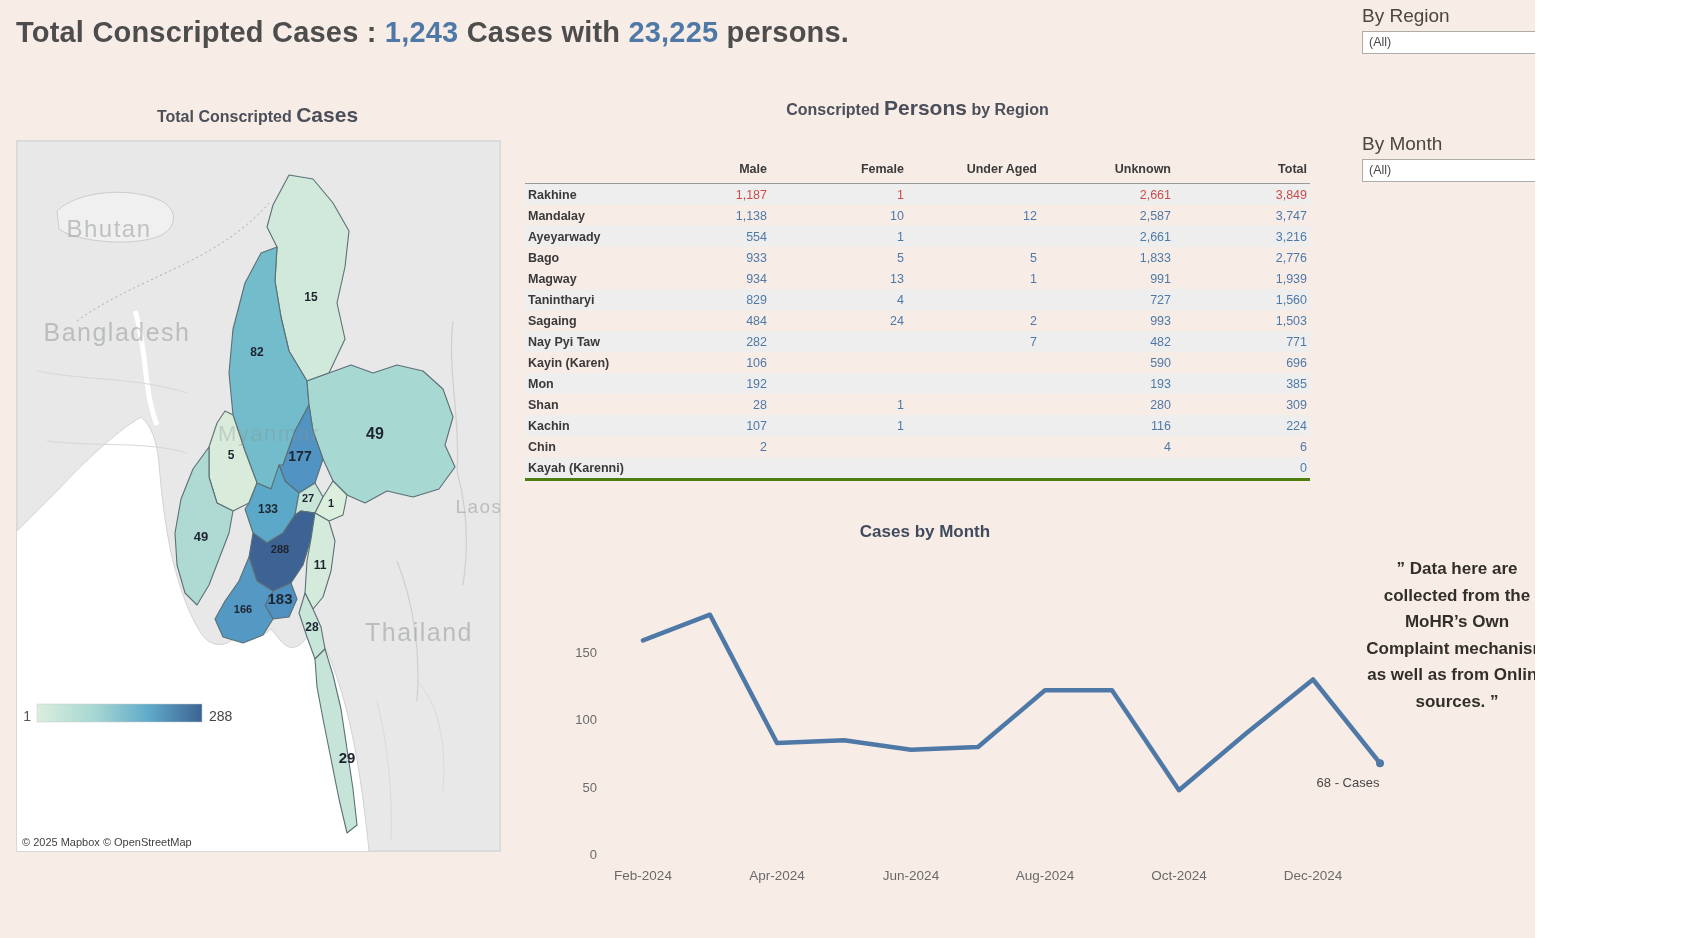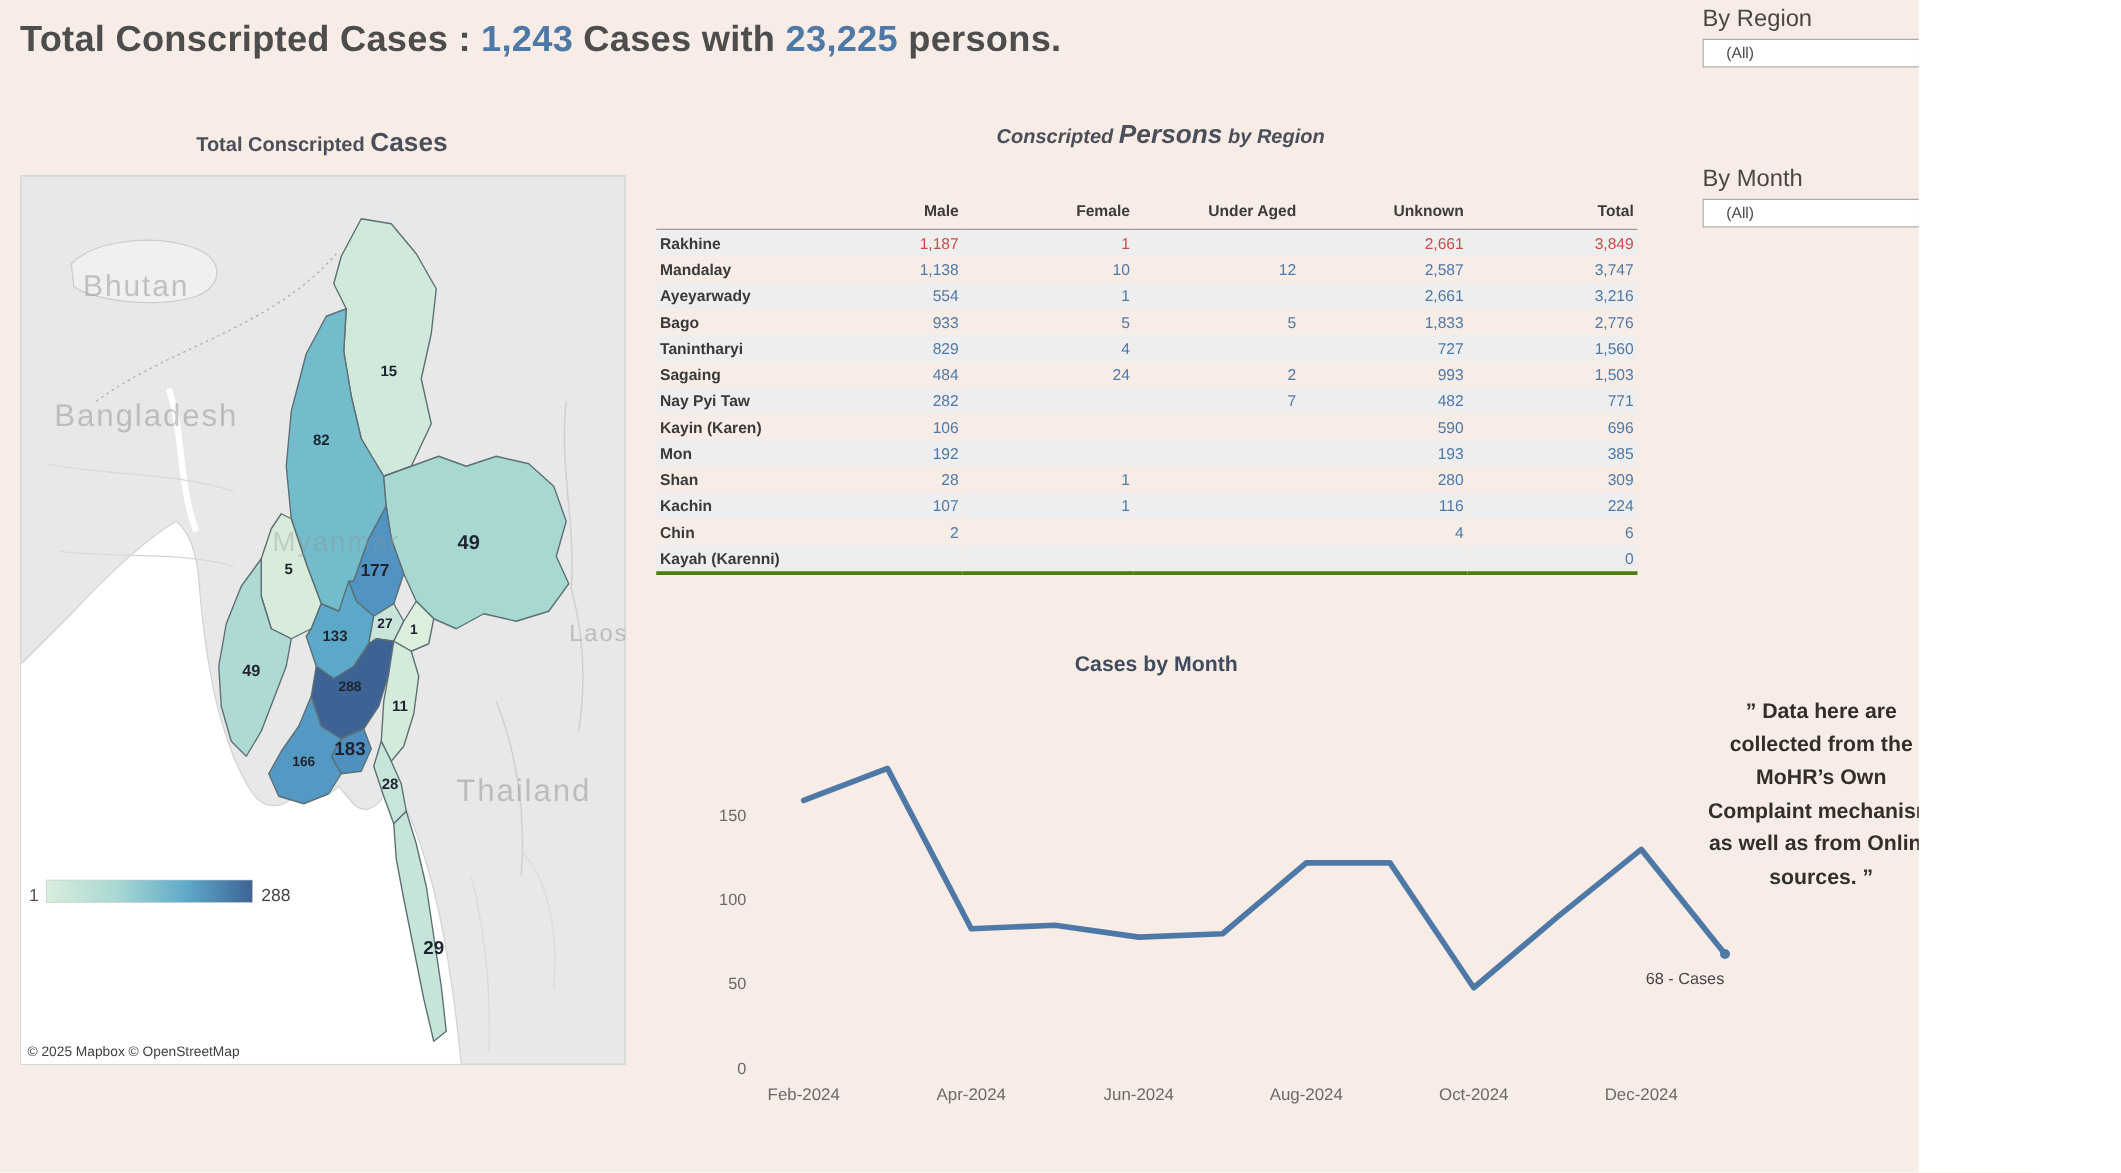--- a/index.html
+++ b/index.html
@@ -6,42 +6,42 @@
   body{font-family:"Liberation Sans",sans-serif;}
   .page{position:relative;width:1535px;height:938px;background:#f8ece7;overflow:hidden;}
 
   .main-title{position:absolute;left:16px;top:16px;font-size:29px;font-weight:600;color:#4d4d4d;letter-spacing:.2px;}
   .main-title .accent{color:#4e79a7;}
 
   .panel-title{position:absolute;text-align:center;color:#4a4f59;font-weight:600;}
   .panel-title .small{font-size:16px;}
   .panel-title .big{font-size:21px;}
   .map-title{left:16px;top:103px;width:483px;}
-  .tbl-title{left:536px;top:96px;width:785px;font-style:italic;}
+  .tbl-title{left:525px;top:96px;width:785px;}
   .chart-title{left:530px;top:522px;width:790px;font-size:17px;color:#414b5e;}
 
   .map-box{position:absolute;left:16px;top:140px;width:483px;height:710px;border:1px solid #d8d8d8;background:#fff;}
   .map-box svg{display:block;}
   .attribution{position:absolute;left:0;bottom:0;background:rgba(255,255,255,.82);font-size:11px;color:#3f3f3f;padding:3px 8px 3px 5px;}
 
   table.region-table{position:absolute;left:525px;top:158px;width:785px;border-collapse:collapse;table-layout:fixed;border-bottom:3px solid #4d7c0f;}
   table.region-table th,table.region-table td{padding:0 3px;height:21px;font-size:12.5px;white-space:nowrap;overflow:hidden;}
   table.region-table thead th{border-bottom:1px solid #9a9a9a;color:#3b3b3b;text-align:right;font-weight:bold;padding-bottom:4px;}
   table.region-table tbody th{text-align:left;color:#3a3a3a;font-weight:bold;margin-left:36px;}
   table.region-table td{text-align:right;color:#4e79a7;}
   table.region-table tr.hl td{color:#c94c4a;}
   table.region-table tr.even{background:rgba(231,241,244,.55);}
 
   .chart-svg{position:absolute;left:530px;top:555px;}
   .tick{font-size:13px;fill:#6a6a6a;}
   .xlab{font-size:13.5px;fill:#6a6a6a;}
   .anno{font-size:13px;fill:#474747;}
 
   .flabel{position:absolute;left:1362px;font-size:19px;color:#4b473f;}
-  .fselect{position:absolute;left:1362px;width:192px;height:21px;background:#fff;border:1px solid #afaba6;font-size:12.5px;color:#4a4a4a;line-height:21px;padding:0 18px;box-sizing:content-box;cursor:pointer;}
+  .fselect{position:absolute;left:1362px;width:192px;height:21px;background:#fff;border:1px solid #afaba6;font-size:12.5px;color:#4a4a4a;line-height:21px;padding:0 6px;box-sizing:content-box;cursor:pointer;}
   .fselect .arrow{position:absolute;right:6px;top:1px;font-size:10px;color:#3c3c3c;}
 
   .note{position:absolute;left:1366px;top:556px;width:182px;font-size:17px;font-weight:bold;line-height:1.56;text-align:center;color:#322e29;}
 </style>
 </head>
 <body>
 
 <div class="page">
 
   <div class="main-title"><span>Total Conscripted Cases : </span><span class="accent">1,243</span><span> Cases with </span><span class="accent">23,225</span><span> persons.</span></div>
@@ -169,20 +169,28 @@
           <td>3,216</td>
         </tr>
         <tr class="odd">
           <th>Bago</th>
           <td>933</td>
           <td>5</td>
           <td>5</td>
           <td>1,833</td>
           <td>2,776</td>
         </tr>
+        <tr class="odd">
+          <th>Magway</th>
+          <td>934</td>
+          <td>13</td>
+          <td>1</td>
+          <td>991</td>
+          <td>1,939</td>
+        </tr>
         <tr class="even">
           <th>Tanintharyi</th>
           <td>829</td>
           <td>4</td>
           <td></td>
           <td>727</td>
           <td>1,560</td>
         </tr>
         <tr class="odd">
           <th>Sagaing</th>

